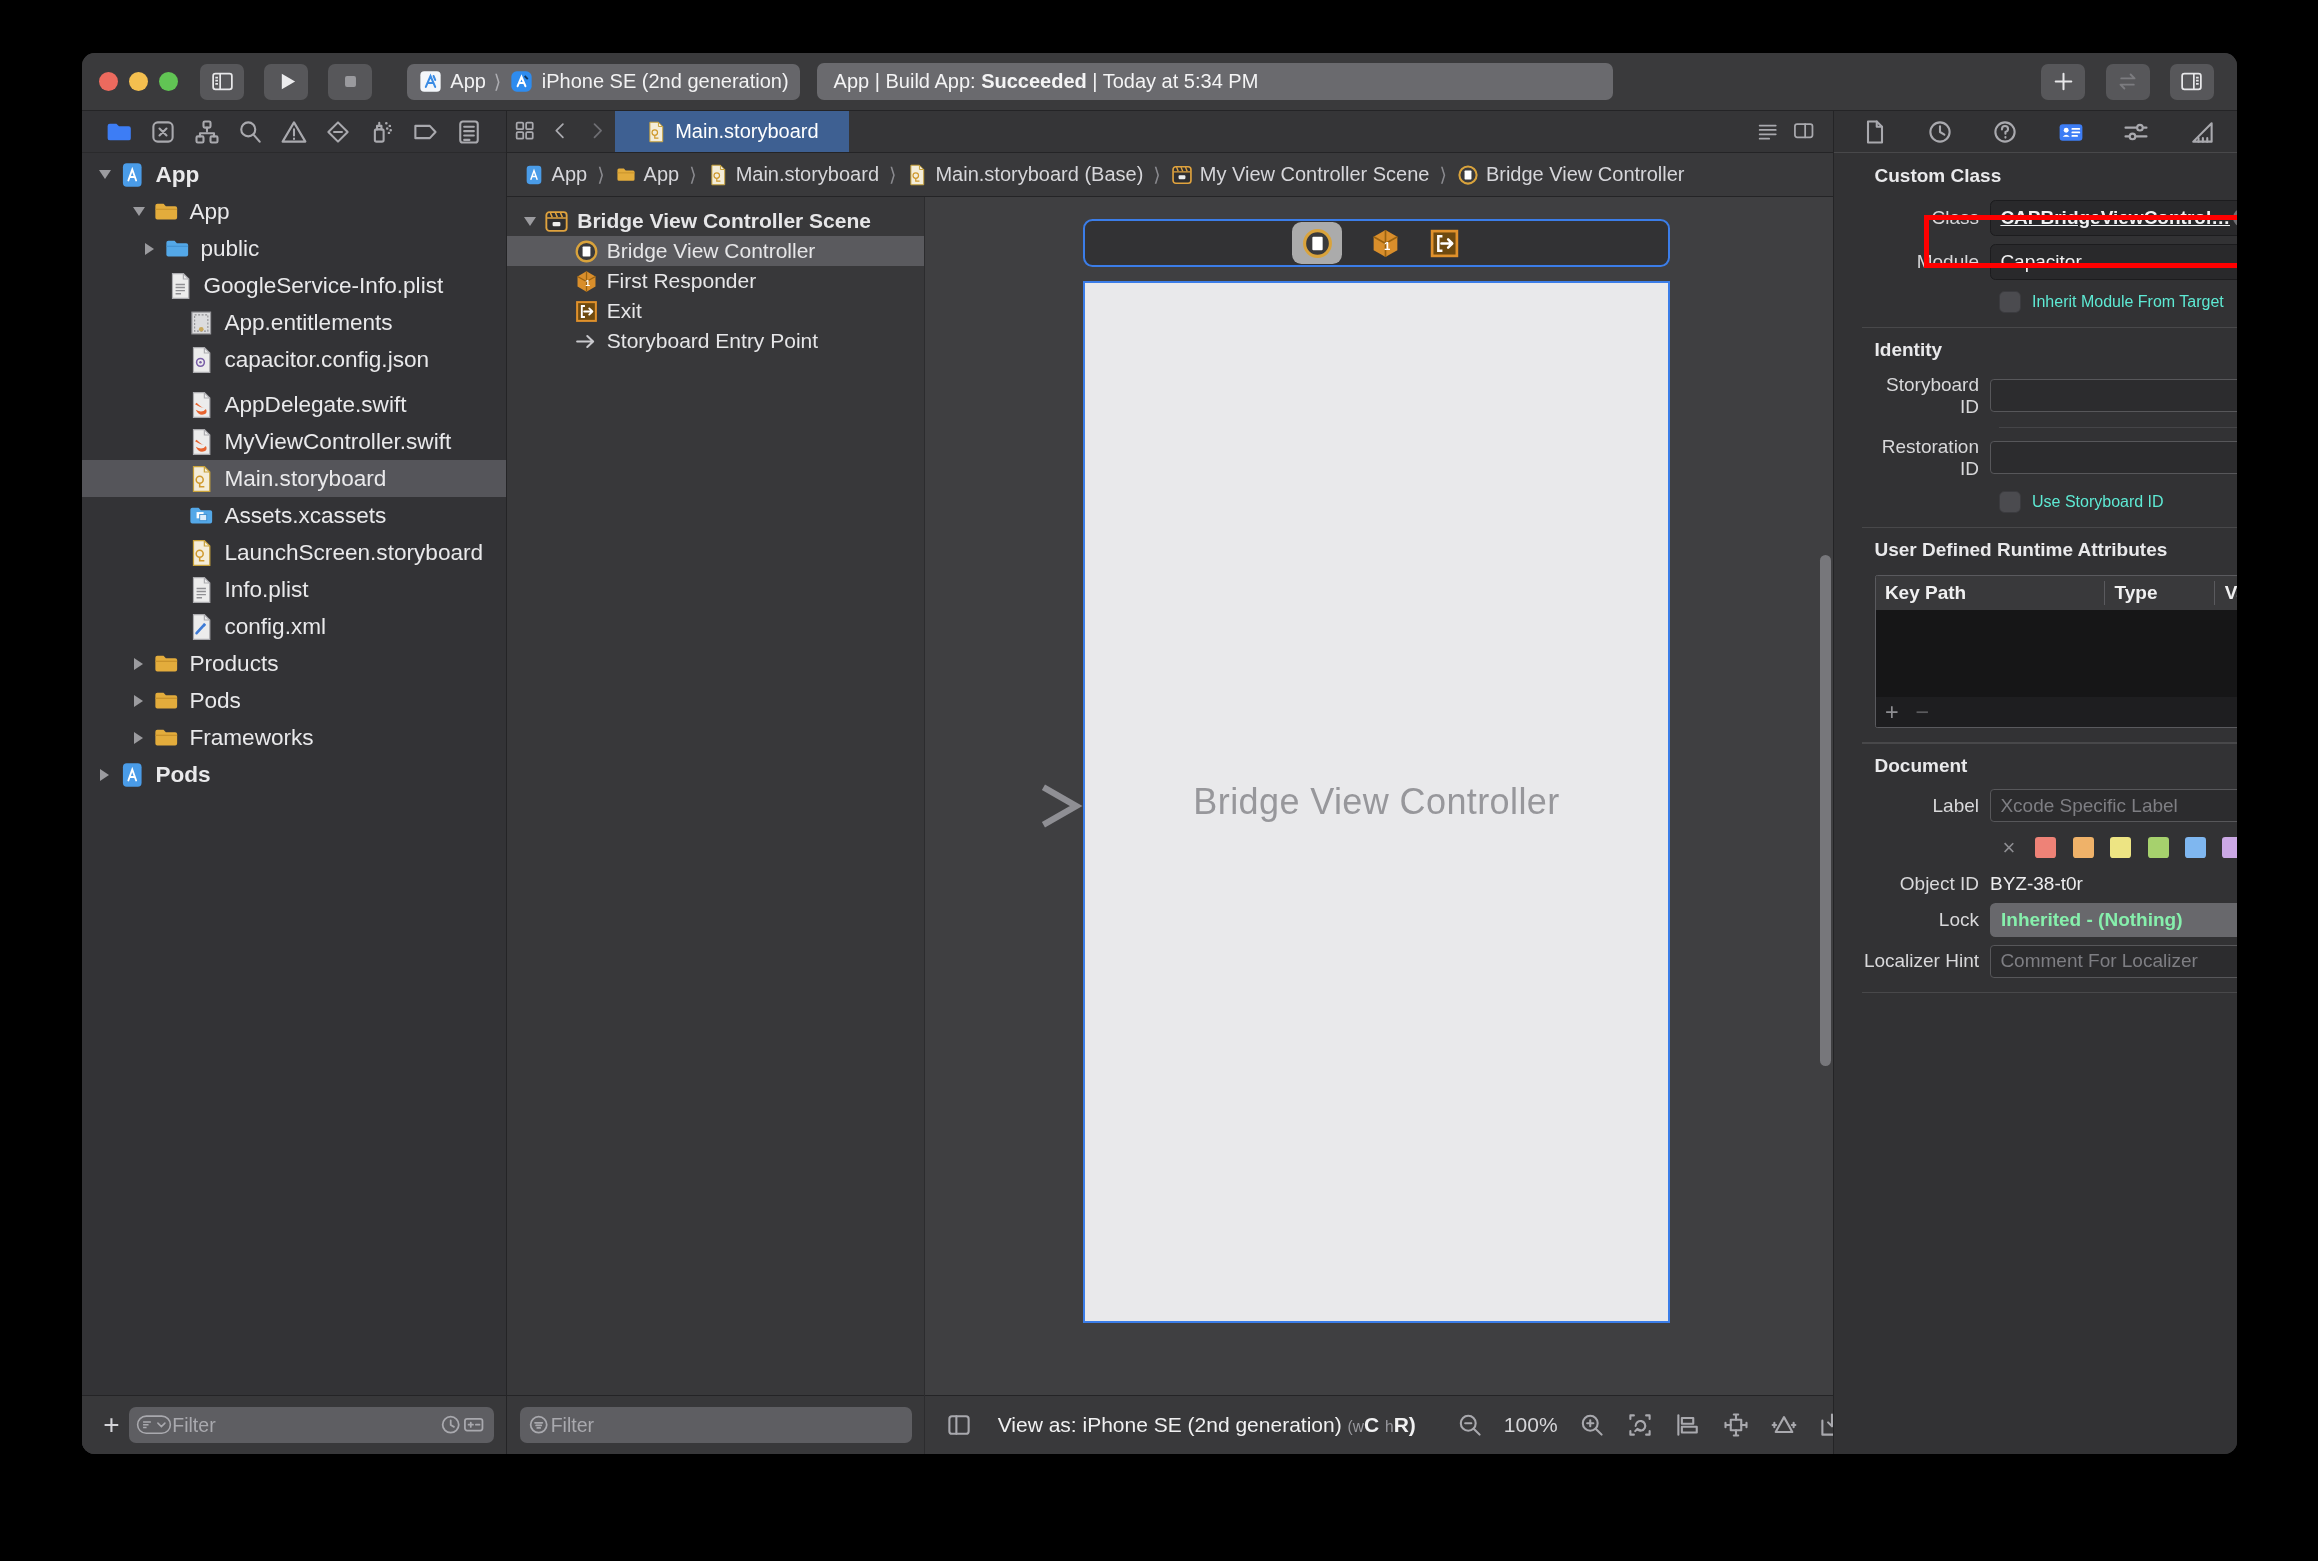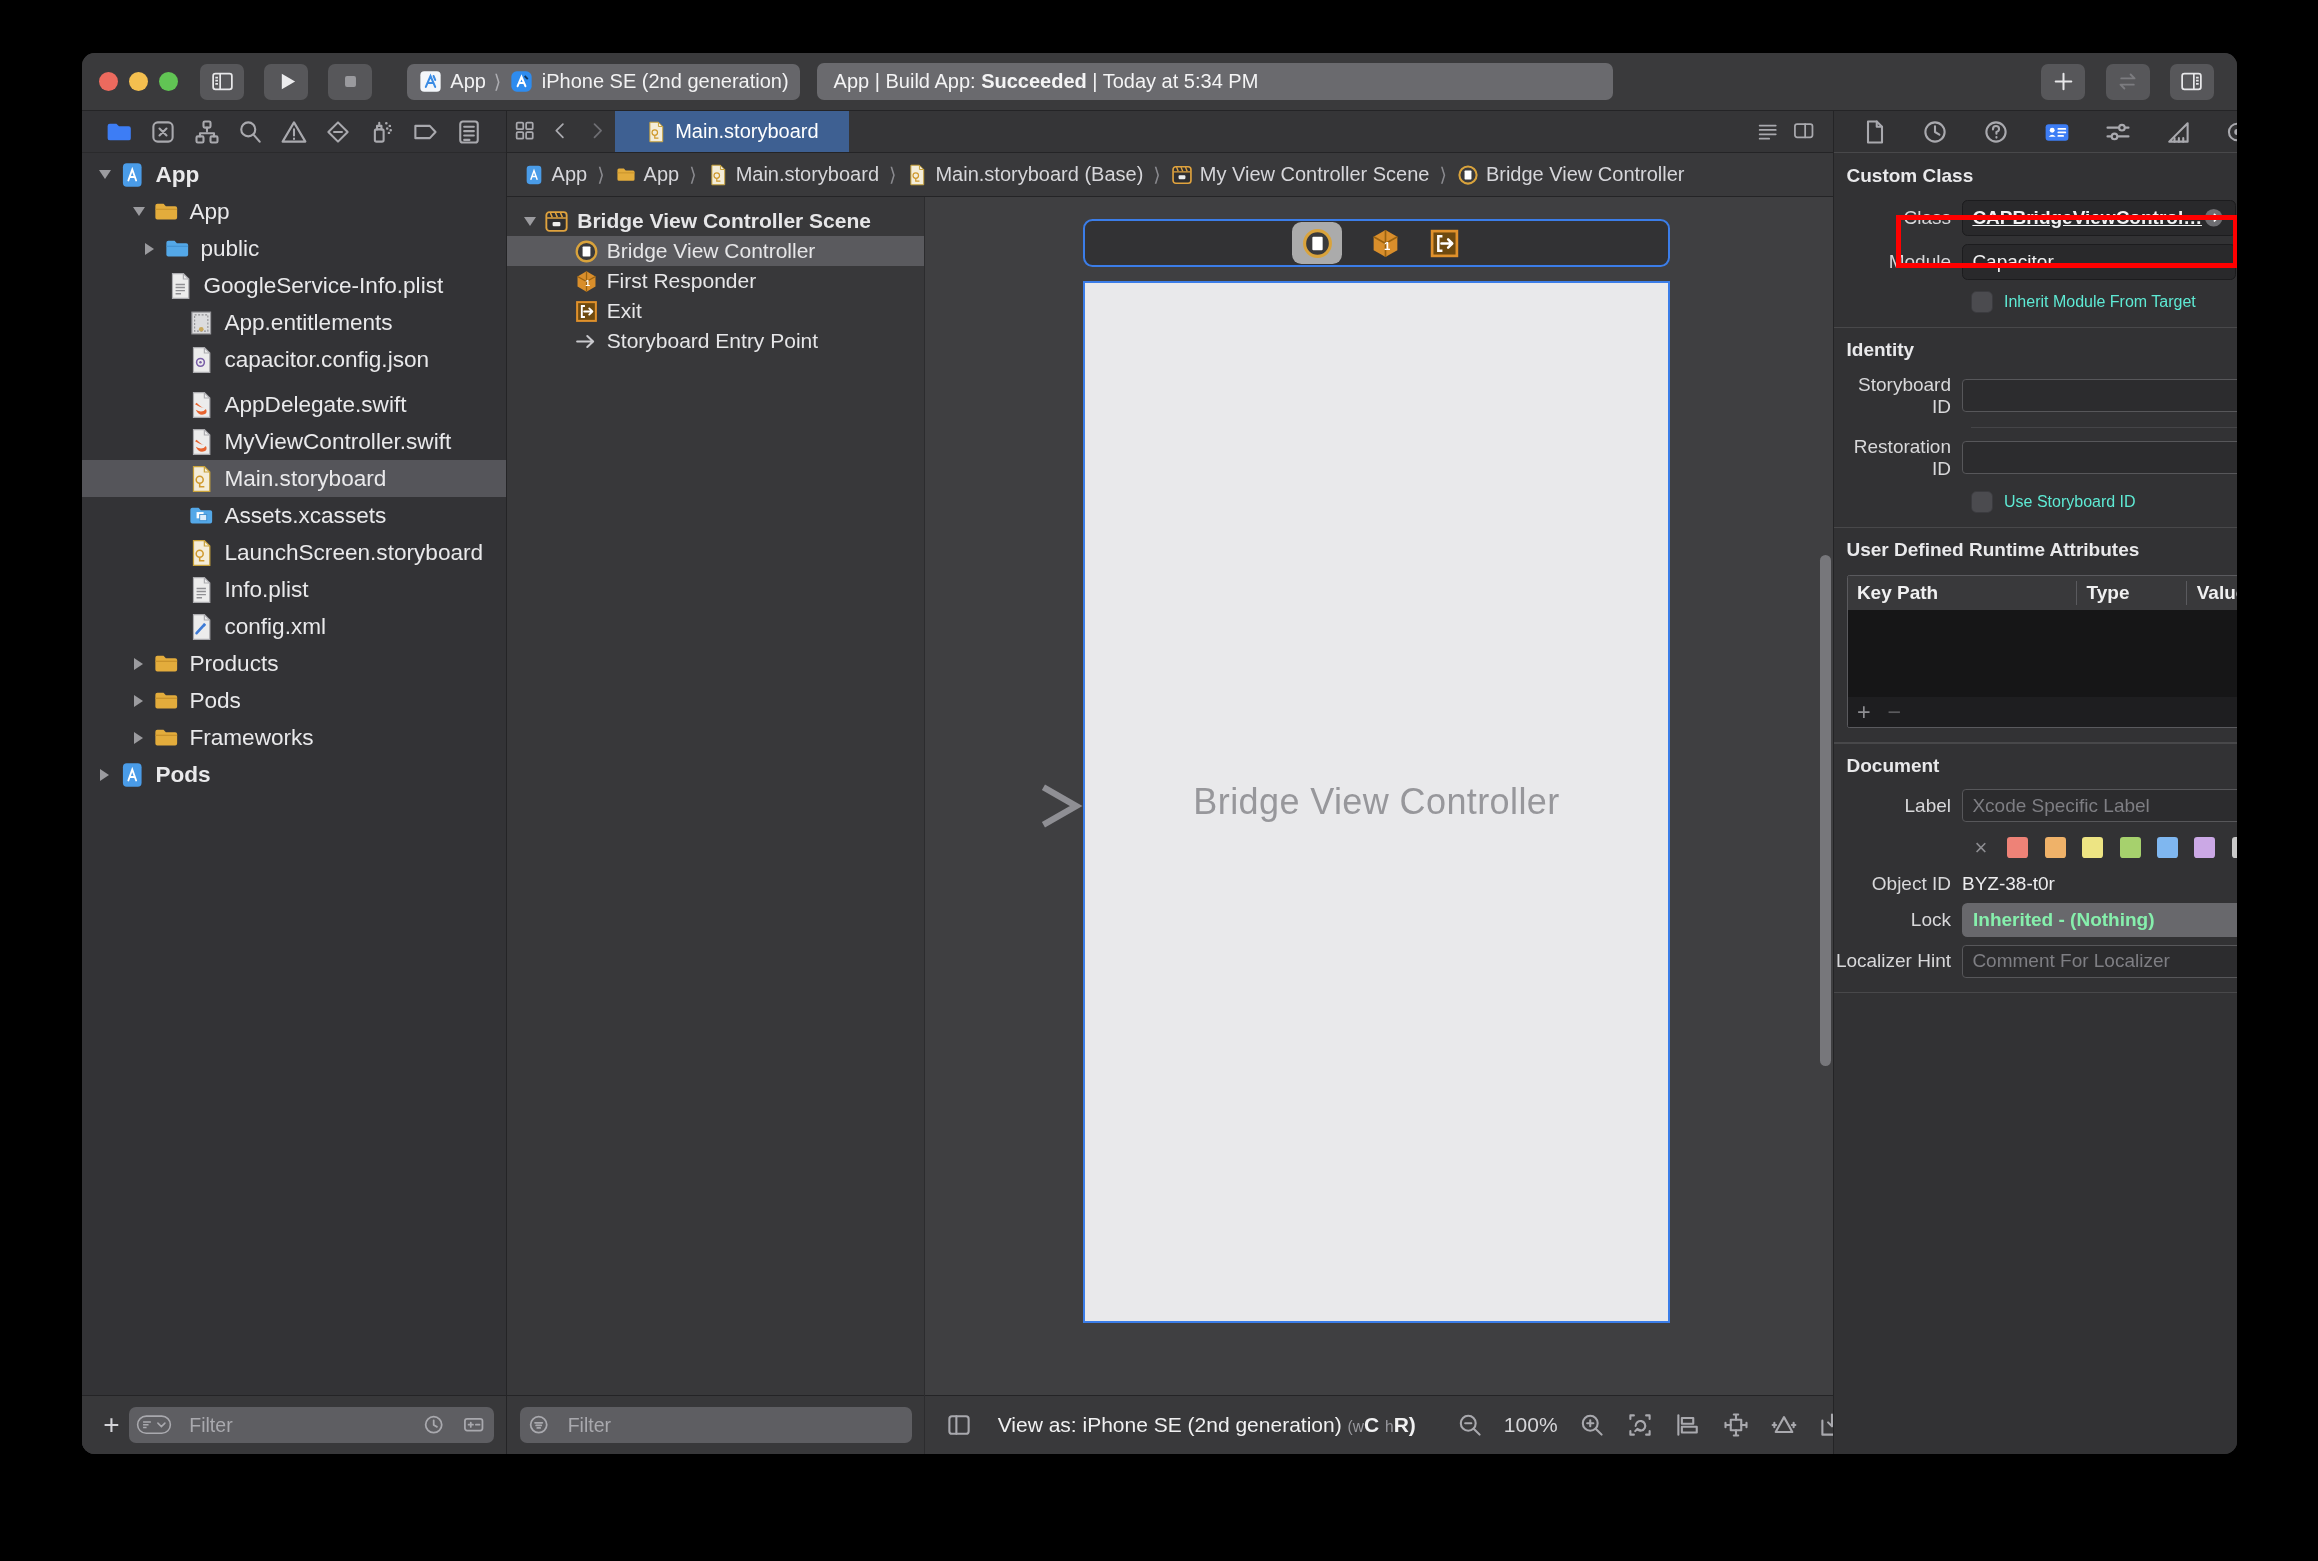--- a/index.html
+++ b/index.html
@@ -33,21 +33,21 @@
   .tree{flex:1;overflow:hidden;padding-top:3.1px;}
   .frow{height:37px;display:flex;align-items:center;color:#E9E9EB;font-size:22.6px;white-space:nowrap;}
   .frow.sel{background:#55555A;}
   .frow .fic{width:26.5px;height:28px;margin-right:9.4px;flex:none;display:flex;}
   .frow .fic svg{width:100%;height:100%;}
   .triBox{width:23.4px;height:23.4px;flex:none;display:flex;align-items:center;justify-content:center;margin-right:3.1px;}
   .tri-open{width:0;height:0;border-top:9.4px solid #9B9B9F;border-left:6.2px solid transparent;border-right:6.2px solid transparent;}
   .tri-closed{width:0;height:0;border-left:9.4px solid #9B9B9F;border-top:6.2px solid transparent;border-bottom:6.2px solid transparent;}
   .panelbottom{height:59px;flex:none;border-top:1.6px solid #242426;display:flex;align-items:center;padding:0 12.5px;background:#38383A;}
   .plusbtn{color:#D4D4D8;font-size:28px;width:34px;text-align:center;font-weight:400;}
-  .filterfield{flex:1;height:36px;background:#5E5E62;border-radius:7px;display:flex;align-items:center;padding:0 7.8px;color:#A9A9AE;font-size:19.5px;gap:17px;}
+  .filterfield{flex:1;height:36px;background:#5E5E62;border-radius:7px;display:flex;align-items:center;padding:0 7.8px;color:#A9A9AE;font-size:19.5px;gap:0;}
   .filterfield .ficon{width:36px;height:23.4px;display:flex;} .filterfield .ficon svg{width:100%;height:100%;}
   .filterfield .ficon.round{width:23.4px;}
   .filterfield .fspace{flex:1;}
   .filterfield .fend{width:23.4px;height:23.4px;display:flex;} .filterfield .fend svg{width:100%;height:100%;}
   
   .middle{width:1326px;flex:none;display:flex;flex-direction:column;background:#3F3F41;}
   .tabbar{height:42px;flex:none;background:#353537;border-bottom:1.6px solid #242426;display:flex;align-items:stretch;}
   .tabctl{width:36px;display:flex;align-items:center;justify-content:center;}
   .tabctl svg{width:23.4px;height:23.4px;}
   .tab{width:234px;background:#3E6092;display:flex;align-items:center;justify-content:center;gap:7.8px;color:#fff;font-size:20px;}
@@ -79,21 +79,21 @@
   .canvasbottom{height:59px;flex:none;border-top:1.6px solid #242426;background:#39393B;display:flex;align-items:center;padding:0 20px;gap:20px;}
   .cbicon{width:28px;height:28px;display:flex;flex:none;} .cbicon svg{width:100%;height:100%;}
   .viewas{color:#F0F0F1;font-size:21px;white-space:pre;margin-left:4.7px;}
   .viewas .sm{font-size:15.6px;color:#9A9A9F;} .viewas .bd{font-weight:700;}
   .cspacer{flex:1;}
   .zoomlvl{color:#D5D5D8;font-size:21px;}
   
   .inspector{flex:1;background:#323234;border-left:1.6px solid #242426;display:flex;flex-direction:column;position:relative;}
   .insbar{height:42px;flex:none;display:flex;align-items:center;justify-content:space-between;padding:0 26.5px;border-bottom:1.6px solid #48484A;}
   .instab{width:28px;height:28px;display:flex;} .instab svg{width:100%;height:100%;}
-  .insbody{flex:1;overflow:hidden;padding-top:4.7px;position:relative;}
+  .insbody{flex:1;overflow:hidden;padding-top:4.7px;position:relative;margin-left:28px;}
   .sechead{font-size:19px;font-weight:700;color:#E9E9EB;padding:7.8px 0 4.7px 12.5px;}
   .irow{display:flex;align-items:center;margin:7.8px 7.8px 0 0;}
   .ilabel{width:117px;flex:none;text-align:right;margin-right:11px;font-size:19px;color:#D8D8DA;}
   .ifield{flex:1;height:36px;background:#29292B;border:0.8px solid #1C1C1E;border-radius:5.5px;display:flex;align-items:center;padding:0 9.4px;color:#F2F2F3;font-size:19px;min-width:0;}
   .ifield .fl{flex:1;overflow:hidden;white-space:nowrap;}
   .arrcirc{width:23.4px;height:23.4px;flex:none;display:flex;} .arrcirc svg{width:100%;height:100%;}
   .ddbtn{width:33px;height:36px;flex:none;margin-left:3.1px;background:#3D7DF5;border-radius:5.5px;display:flex;align-items:center;justify-content:center;}
   .itext{flex:1;height:33px;background:#2C2C2E;border:0.8px solid #57575A;border-radius:3.9px;color:#EDEDEF;font-size:19px;padding:0 9.4px;outline:none;min-width:0;}
   .itext::placeholder{color:#7E7E83;}
   .chkrow{display:flex;align-items:center;margin:11px 7.8px 0 137px;gap:11px;}

